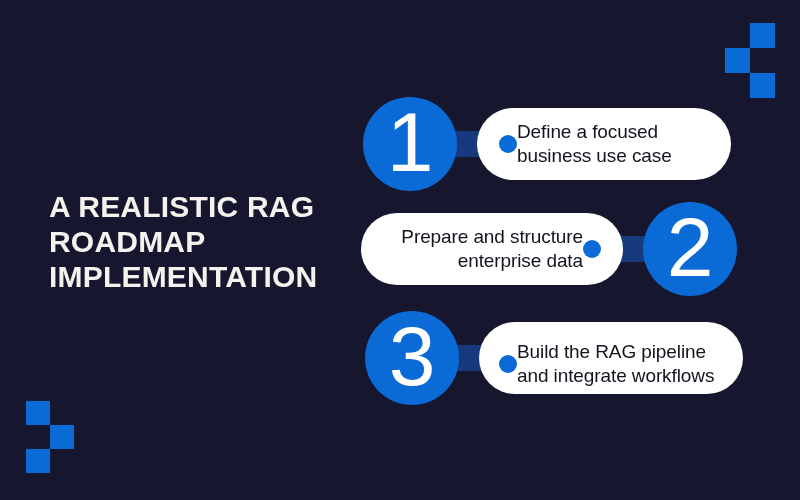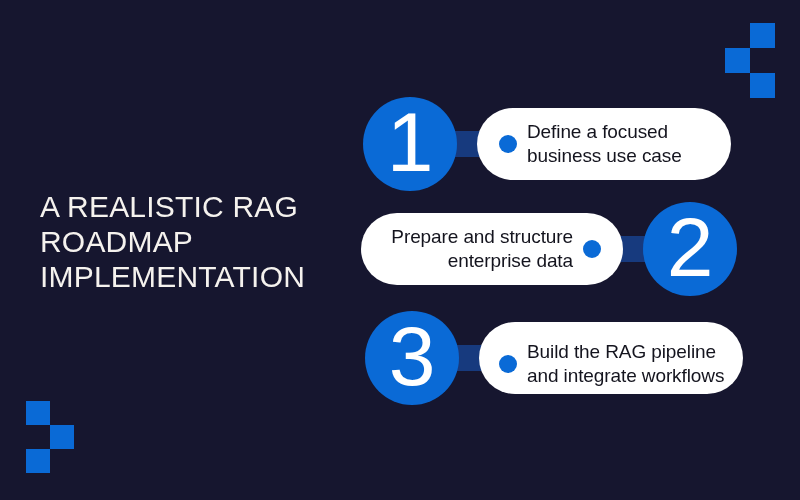--- a/index.html
+++ b/index.html
@@ -20,25 +20,25 @@
   .canvas {
     position: relative;
     width: 800px;
     height: 500px;
     background: var(--background);
   }
 
   
   .title {
     position: absolute;
-    left: 40px;
+    left: 49px;
     top: 189px;
     width: 330px;
     font-size: 30px;
-    font-weight: normal;
+    font-weight: bold;
     line-height: 35px;
     letter-spacing: 0.2px;
     color: var(--title-text);
   }
 
   
   .steps {
     position: absolute;
     left: 363px;
     top: 97px;
@@ -81,21 +81,20 @@
     flex-shrink: 0;
   }
   .pill {
     position: relative;
     z-index: 1;
     height: 72px;
     border-radius: 36px;
     background: var(--pill-bg);
     display: flex;
     align-items: center;
-    gap: 10px;
     flex-shrink: 0;
   }
   .step-1 .pill { width: 254px; padding: 0 14px 0 22px; }
   .step-2 .pill { width: 262px; padding: 0 22px 0 14px; flex-direction: row-reverse; align-items: center; }
   .step-3 .pill { width: 264px; padding: 12px 14px 0 20px; }
   .step-2 .label { text-align: right; }
 
   .dot {
     width: 18px;
     height: 18px;

